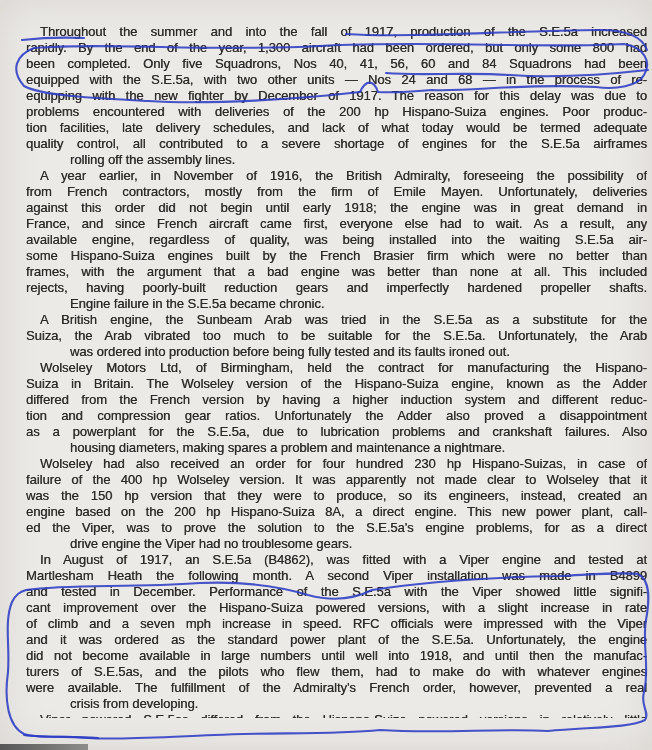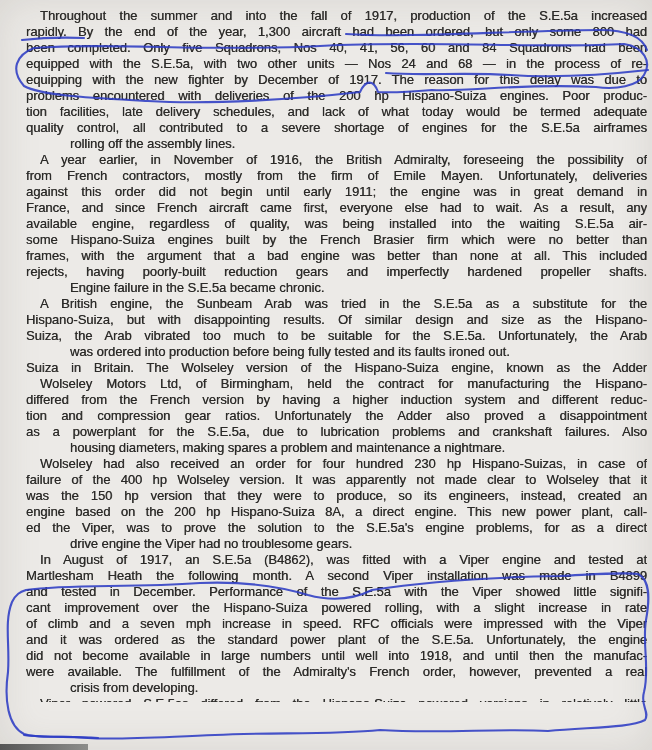--- a/index.html
+++ b/index.html
@@ -7,21 +7,21 @@
     width:652px;height:750px;overflow:hidden;
     font-family:"Liberation Sans","DejaVu Sans",sans-serif;
     background:#b8b6b2;
   }
   .page{
     position:relative;width:652px;height:750px;overflow:hidden;
     background:var(--paper,#eceae7);
     box-shadow:inset 0 0 40px rgba(120,115,105,0.18);
   }
   .text-block{
-    position:absolute;left:26px;right:5px;top:8px;
+    position:absolute;left:26px;right:5px;top:24px;
     color:var(--ink,#2b2a28);
     font-size:13px;
     letter-spacing:-0.05px;
     text-shadow:0.35px 0 0 rgba(45,44,42,0.75);
   }
   .line{
     height:16px;line-height:16px;overflow:hidden;
     text-align:justify;text-align-last:justify;
     white-space:normal;
   }
@@ -55,50 +55,50 @@
       <div class="line">rapidly. By the end of the year, 1,300 aircraft had been ordered, but only some 800 had</div>
       <div class="line">been completed. Only five Squadrons, Nos 40, 41, 56, 60 and 84 Squadrons had been</div>
       <div class="line">equipped with the S.E.5a, with two other units — Nos 24 and 68 — in the process of re-</div>
       <div class="line">equipping with the new fighter by December of 1917. The reason for this delay was due to</div>
       <div class="line">problems encountered with deliveries of the 200 hp Hispano-Suiza engines. Poor produc-</div>
       <div class="line">tion facilities, late delivery schedules, and lack of what today would be termed adequate</div>
       <div class="line">quality control, all contributed to a severe shortage of engines for the S.E.5a airframes</div>
       <div class="line plast">rolling off the assembly lines.</div>
       <div class="line first">A year earlier, in November of 1916, the British Admiralty, foreseeing the possibility of</div>
       <div class="line">from French contractors, mostly from the firm of Emile Mayen. Unfortunately, deliveries</div>
-      <div class="line">against this order did not begin until early 1911; the engine was in great demand in</div>
+      <div class="line">against this order did not begin until early 1918; the engine was in great demand in</div>
       <div class="line">France, and since French aircraft came first, everyone else had to wait. As a result, any</div>
       <div class="line">available engine, regardless of quality, was being installed into the waiting S.E.5a air-</div>
       <div class="line">some Hispano-Suiza engines built by the French Brasier firm which were no better than</div>
       <div class="line">frames, with the argument that a bad engine was better than none at all. This included</div>
       <div class="line">rejects, having poorly-built reduction gears and imperfectly hardened propeller shafts.</div>
       <div class="line plast">Engine failure in the S.E.5a became chronic.</div>
       <div class="line first">A British engine, the Sunbeam Arab was tried in the S.E.5a as a substitute for the</div>
-      <div class="line">Hispano-Suiza, but with disappointing results. Of similar design and size as the Hispano-</div>
       <div class="line">Suiza, the Arab vibrated too much to be suitable for the S.E.5a. Unfortunately, the Arab</div>
       <div class="line plast">was ordered into production before being fully tested and its faults ironed out.</div>
+      <div class="line first">Wolseley Motors Ltd, of Birmingham, held the contract for manufacturing the Hispano-</div>
       <div class="line">Suiza in Britain. The Wolseley version of the Hispano-Suiza engine, known as the Adder</div>
-      <div class="line first">Wolseley Motors Ltd, of Birmingham, held the contract for manufacturing the Hispano-</div>
       <div class="line">differed from the French version by having a higher induction system and different reduc-</div>
       <div class="line">tion and compression gear ratios. Unfortunately the Adder also proved a disappointment</div>
       <div class="line">as a powerplant for the S.E.5a, due to lubrication problems and crankshaft failures. Also</div>
       <div class="line plast">housing diameters, making spares a problem and maintenance a nightmare.</div>
       <div class="line first">Wolseley had also received an order for four hundred 230 hp Hispano-Suizas, in case of</div>
       <div class="line">failure of the 400 hp Wolseley version. It was apparently not made clear to Wolseley that it</div>
       <div class="line">was the 150 hp version that they were to produce, so its engineers, instead, created an</div>
       <div class="line">engine based on the 200 hp Hispano-Suiza 8A, a direct engine. This new power plant, call-</div>
       <div class="line">ed the Viper, was to prove the solution to the S.E.5a's engine problems, for as a direct</div>
       <div class="line plast">drive engine the Viper had no troublesome gears.</div>
       <div class="line first">In August of 1917, an S.E.5a (B4862), was fitted with a Viper engine and tested at</div>
       <div class="line">Martlesham Heath the following month. A second Viper installation was made in B4899</div>
       <div class="line">and tested in December. Performance of the S.E.5a with the Viper showed little signifi-</div>
-      <div class="line">cant improvement over the Hispano-Suiza powered rolling, with a slight increase in rate</div>
+      <div class="line">cant improvement over the Hispano-Suiza powered versions, with a slight increase in rate</div>
       <div class="line">of climb and a seven mph increase in speed. RFC officials were impressed with the Viper</div>
       <div class="line">and it was ordered as the standard power plant of the S.E.5a. Unfortunately, the engine</div>
       <div class="line">did not become available in large numbers until well into 1918, and until then the manufac-</div>
+      <div class="line">turers of S.E.5as, and the pilots who flew them, had to make do with whatever engines</div>
       <div class="line">were available. The fulfillment of the Admiralty's French order, however, prevented a real</div>
       <div class="line plast">crisis from developing.</div>
       <div class="line first partial">Viper powered S.E.5as differed from the Hispano-Suiza powered versions in relatively little</div>
   </div>
 
   <svg class="pen" viewBox="0 0 652 750">
     <path d="M22 40 C 40 38, 62 37, 84 38"></path>
     <path d="M346 34 C 410 38, 500 31, 600 30 C 625 30, 642 36, 647 50"></path>
     <path d="M34 48 C 110 42, 210 52, 320 46 C 430 40, 545 49, 624 44
          C 644 47, 652 62, 644 75 C 638 86, 616 90, 596 87

